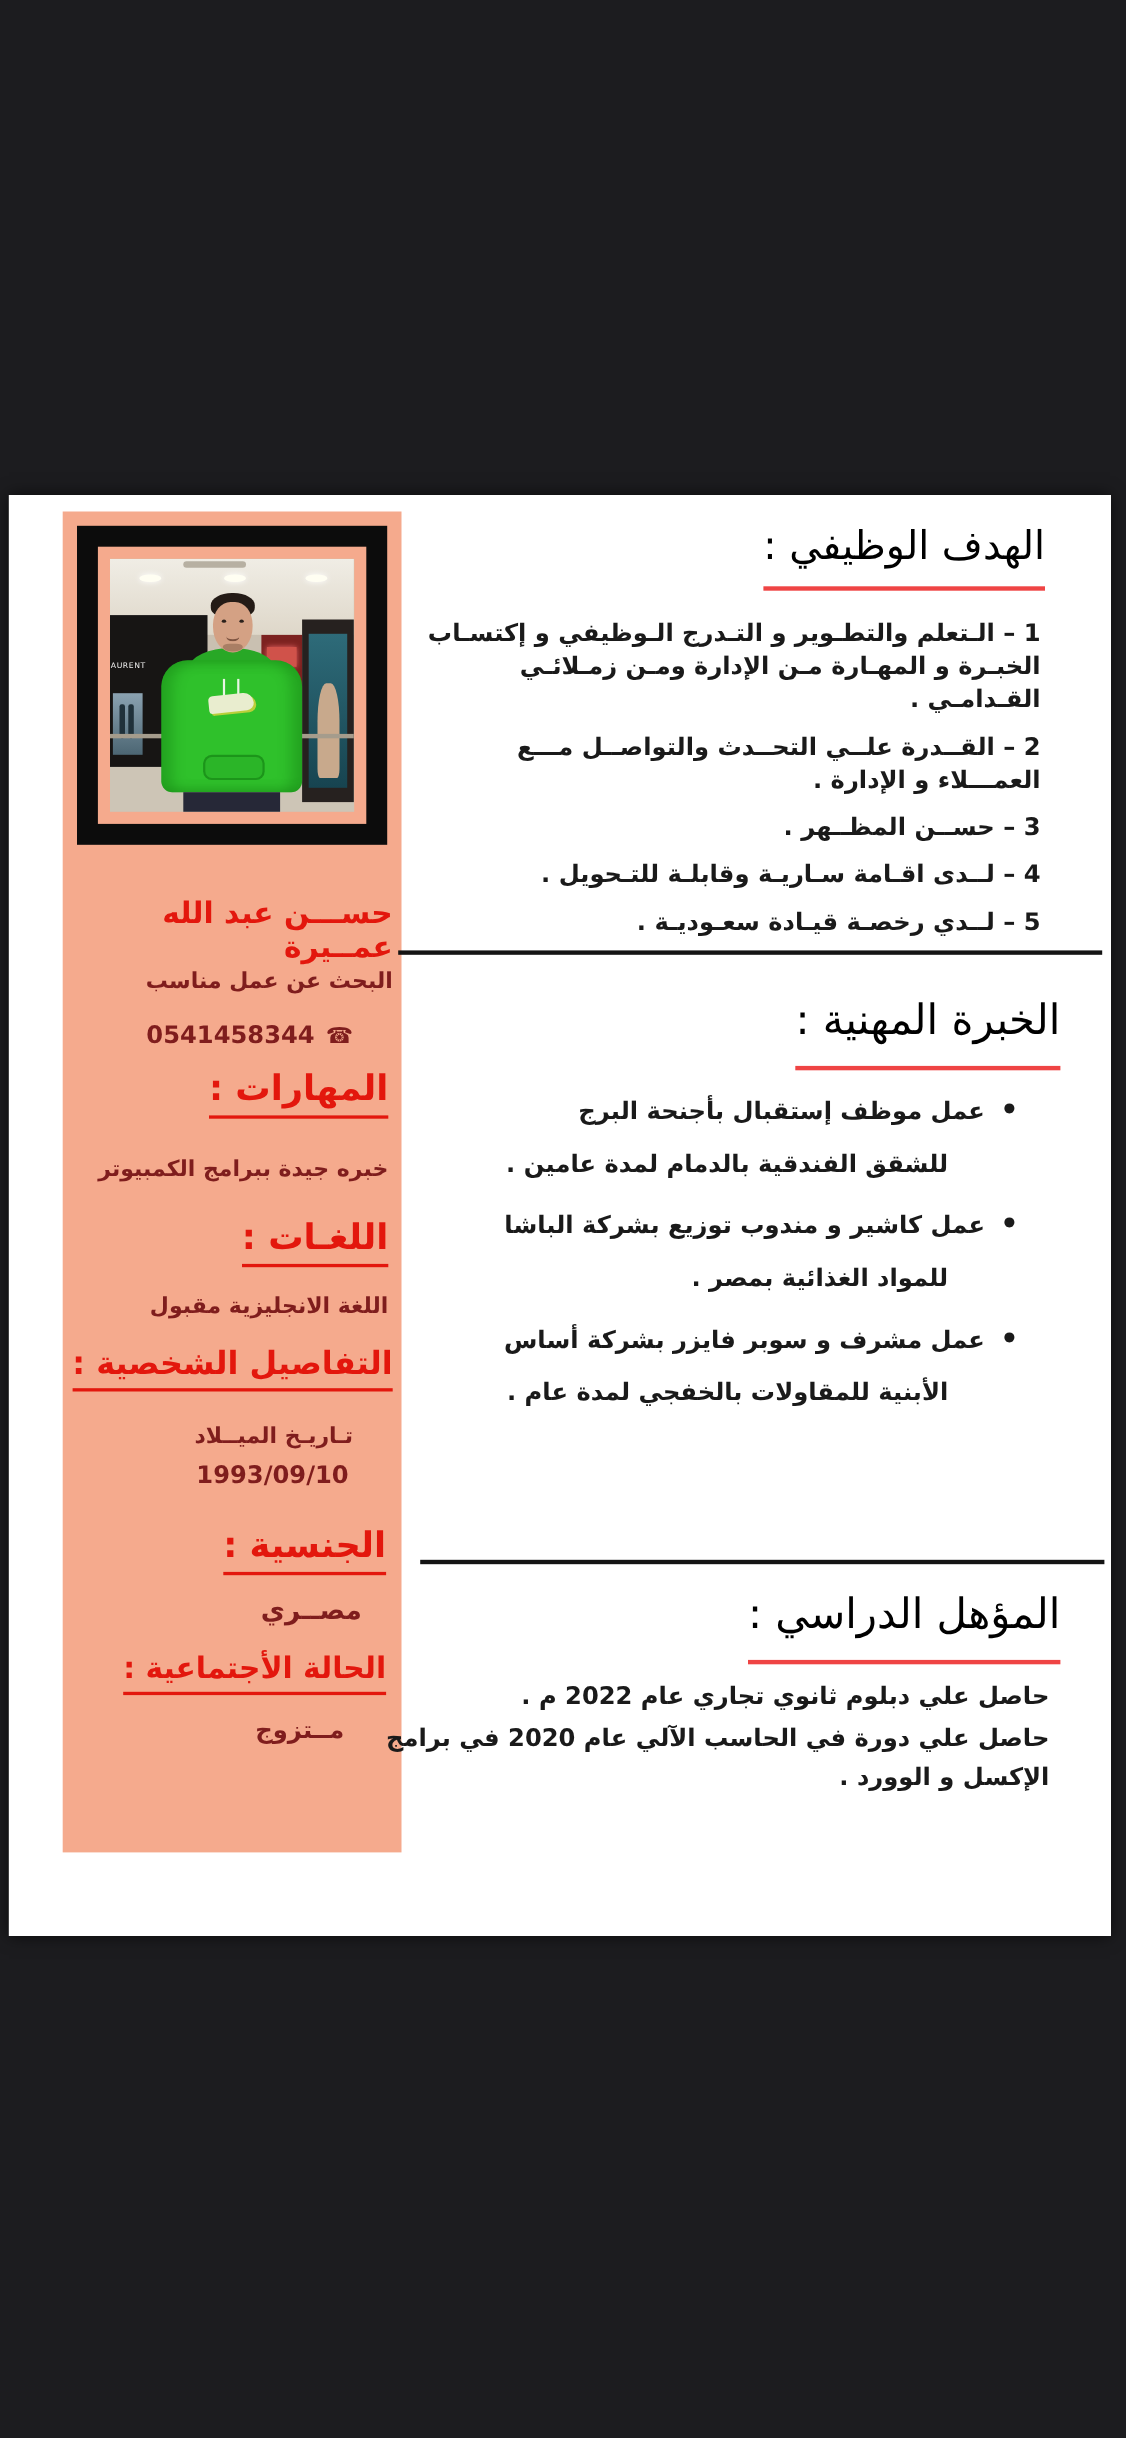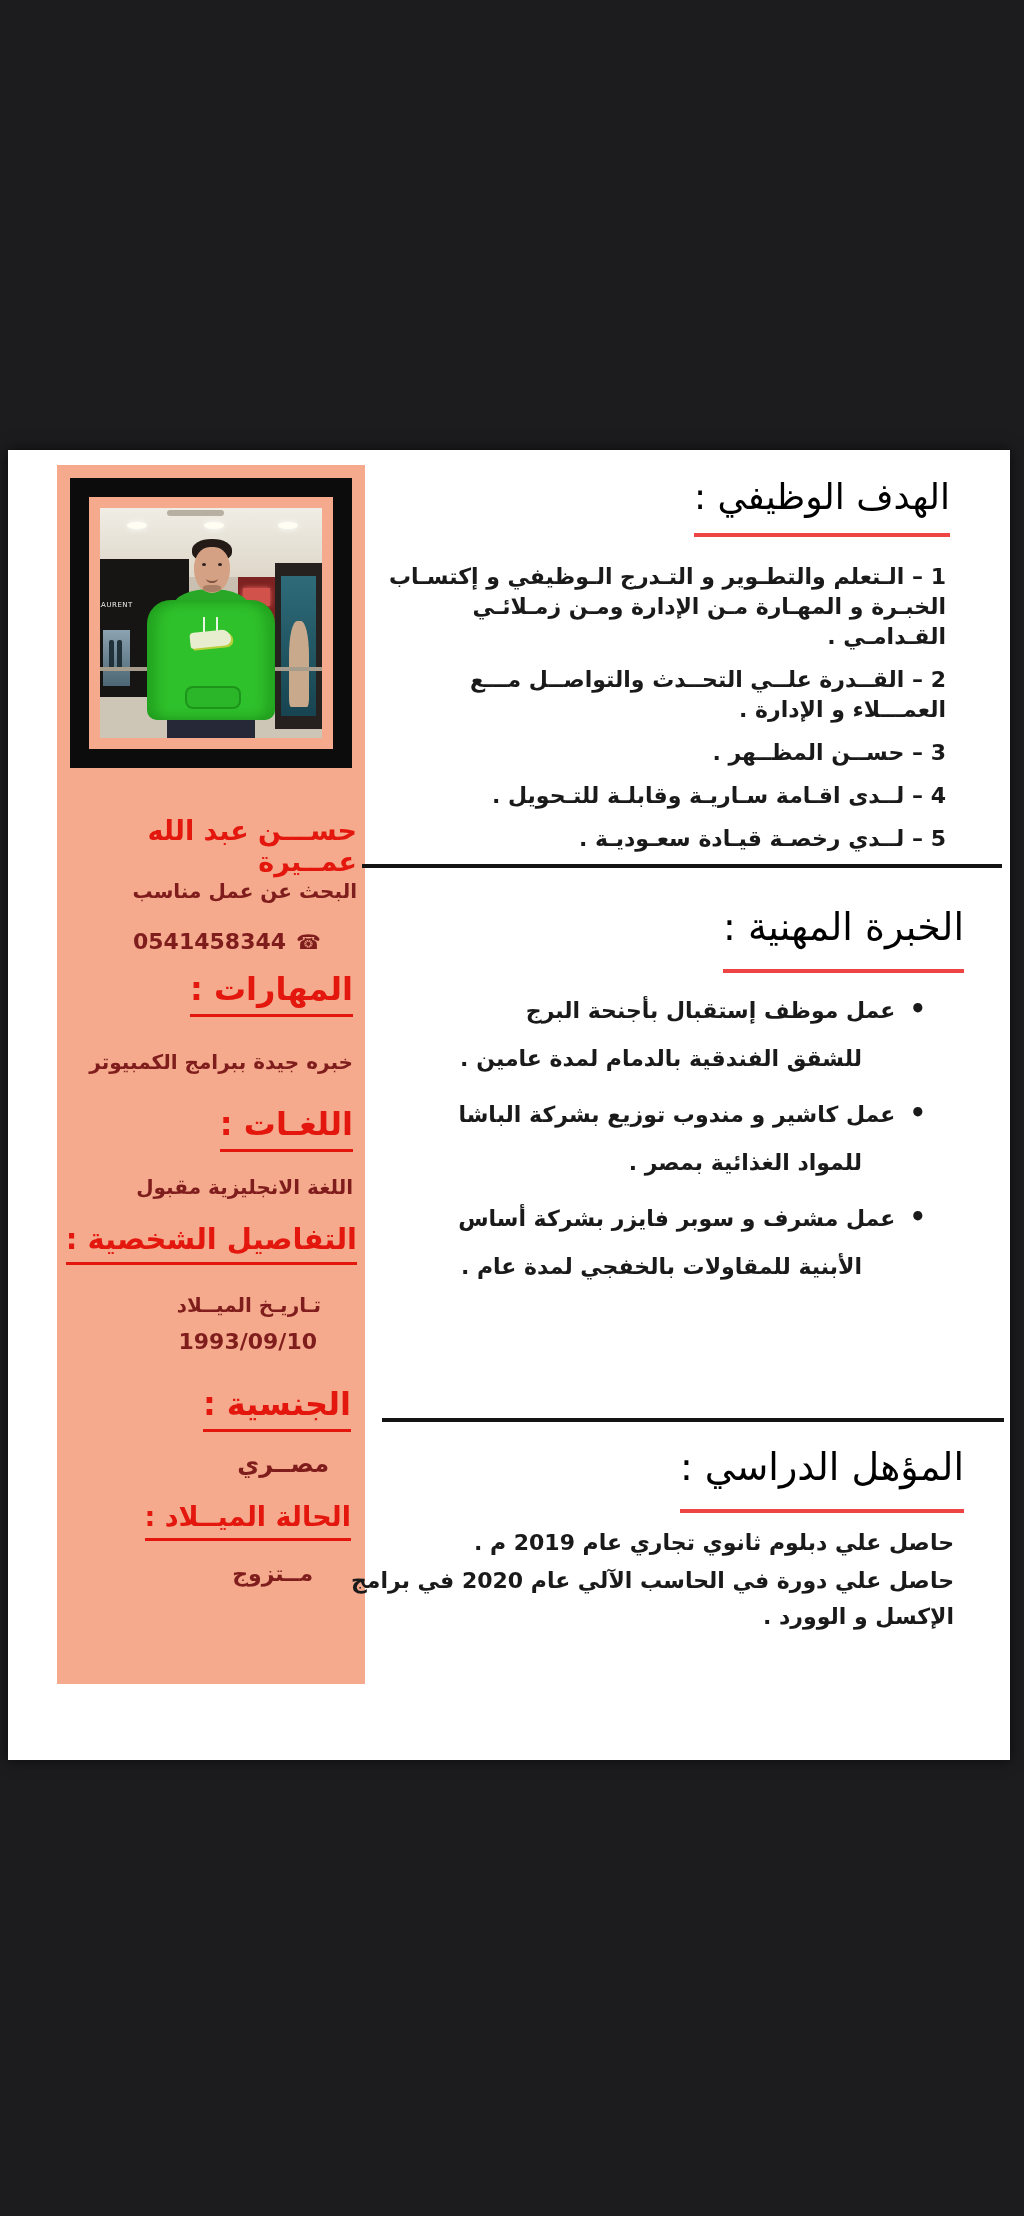--- a/index.html
+++ b/index.html
@@ -144,21 +144,21 @@
       <div class="sb-text sb-h sb-h-lang">اللغـات :</div>
       <div class="sb-text sb-lang-item">اللغة الانجليزية مقبول</div>
 
       <div class="sb-text sb-h sb-h-details">التفاصيل الشخصية :</div>
       <div class="sb-text sb-dob-label">تـاريـخ الميــلاد</div>
       <div class="sb-text sb-dob-value">1993/09/10</div>
 
       <div class="sb-text sb-h sb-h-nat">الجنسية :</div>
       <div class="sb-text sb-nat-value">مصــري</div>
 
-      <div class="sb-text sb-h sb-h-marital">الحالة الميــلاد :</div>
+      <div class="sb-text sb-h sb-h-marital">الحالة الأجتماعية :</div>
       <div class="sb-text sb-marital-value">مــتزوج</div>
     </div>
 
     <div class="main-title t-obj">الهدف الوظيفي :</div>
     <div class="obj-list">
       <div class="obj-item">1 – الـتعلم والتطـوير و التـدرج الـوظيفي و إكتسـاب الخبـرة و المهـارة مـن الإدارة ومـن زمـلائـي القـدامـي .</div>
       <div class="obj-item">2 – القــدرة علــي التحــدث والتواصــل مـــع العمـــلاء و الإدارة .</div>
       <div class="obj-item">3 – حســن المظــهر .</div>
       <div class="obj-item">4 – لــدى اقـامة سـاريـة  وقابلـة للتـحويل .</div>
       <div class="obj-item">5 – لــدي  رخصـة قيـادة سعـوديـة   .</div>
@@ -170,18 +170,18 @@
     <div class="exp-list">
       <div class="exp-item">عمل موظف إستقبال بأجنحة البرج للشقق الفندقية بالدمام لمدة عامين .</div>
       <div class="exp-item">عمل كاشير و مندوب توزيع بشركة الباشا  للمواد الغذائية بمصر .</div>
       <div class="exp-item">عمل مشرف و سوبر فايزر  بشركة أساس الأبنية للمقاولات بالخفجي لمدة عام .</div>
     </div>
 
     <div class="sep sep2"></div>
 
     <div class="main-title t-edu">المؤهل  الدراسي  :</div>
     <div class="edu-list">
-      <div class="edu-item">حاصل علي دبلوم ثانوي  تجاري عام 2019 م .</div>
+      <div class="edu-item">حاصل علي دبلوم ثانوي  تجاري عام 2022 م .</div>
       <div class="edu-item">حاصل علي دورة في الحاسب الآلي  عام 2020 في برامج الإكسل و الوورد .</div>
     </div>
 
   </div>
 </div>
 
 </body></html>

